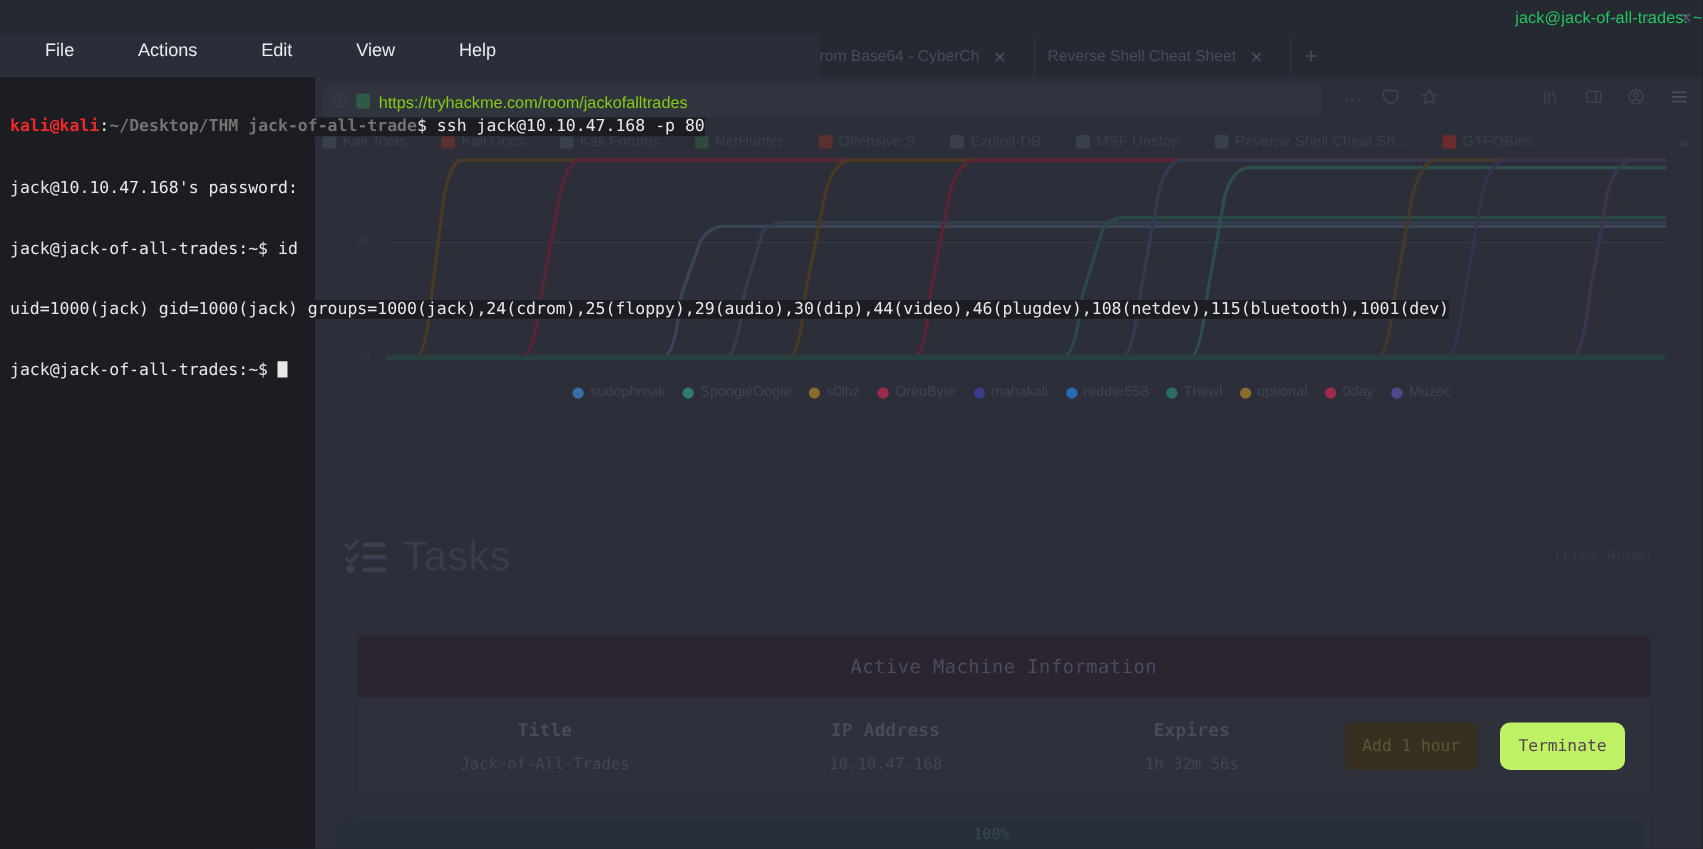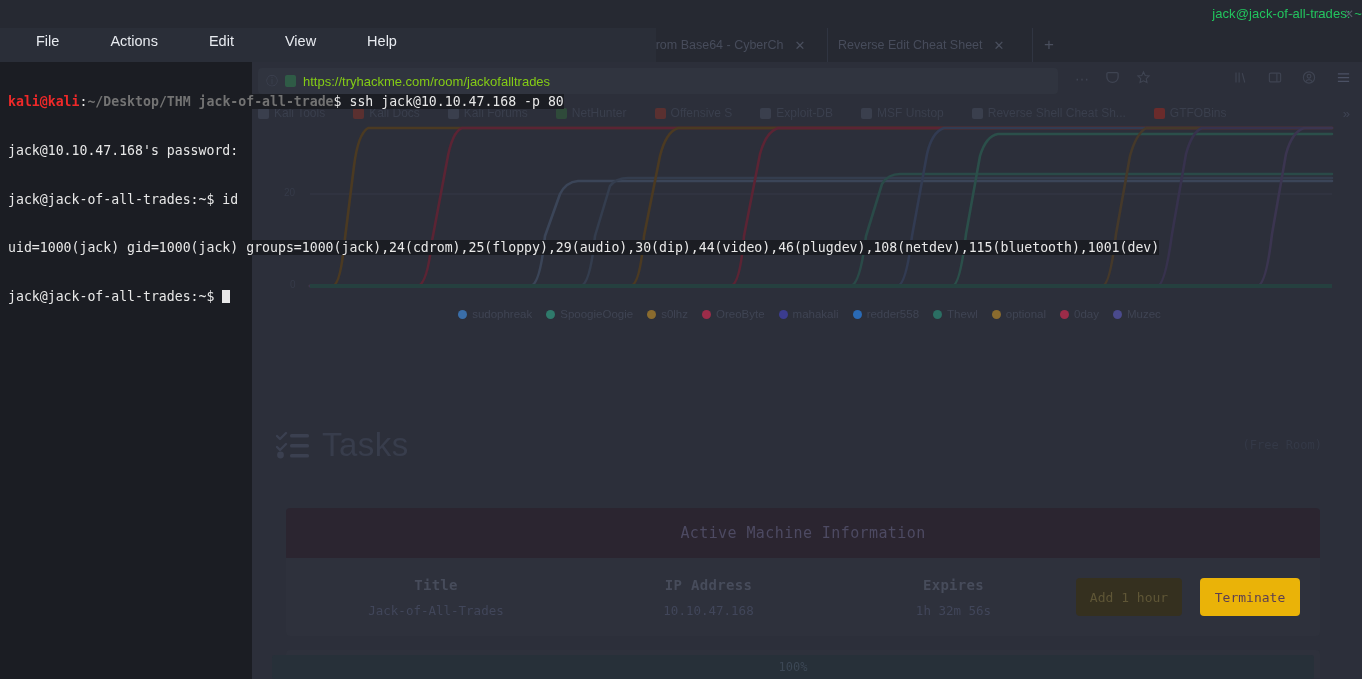--- a/index.html
+++ b/index.html
@@ -124,21 +124,21 @@
     font-family: "DejaVu Sans Mono", monospace;
   }
   .mc-col { text-align: center; }
   .mc-col .mc-label { font-size: 14px; color: #474c5b; font-weight: bold; margin-bottom: 10px; letter-spacing:.3px;}
   .mc-col .mc-value { font-size: 12.5px; color: #41465a; }
   .mc-btn {
     height: 38px; border-radius: 4px; display: flex; align-items: center; justify-content: center;
     font-family: "DejaVu Sans Mono", monospace; font-size: 13px;
   }
   .mc-btn.add { background: #35301f; color: #5f5636; width: 106px; }
-  .mc-btn.term { background: #eab308; color: #5c3f52; width: 100px; }
+  .mc-btn.term { background: #bef264; color: #5c3f52; width: 100px; border-radius: 8px; }
 
   
   .lower-panel {
     position: absolute; left: 34px; top: 524px; width: 1034px; height: 28px;
     background: #2e313c; border-radius: 4px 4px 0 0;
   }
   .progress-bar {
     position: absolute; left: 20px; top: 529px; width: 1042px; height: 24px;
     background: #273039; border-radius: 3px;
     display: flex; align-items: center; justify-content: center;
@@ -222,21 +222,21 @@
       <div class="ff-tab" style="width:210px">
         <span class="ff-favicon">
           <svg width="13" height="13" viewBox="0 0 24 24" fill="#484e60">
               <path d="M12 3c-3 0-5 2-5 4.5 0 .6.1 1.1.3 1.6C6 9.6 5 10.9 5 12.5c0 .9.3 1.7.8 2.3V17h12.4v-2.2c.5-.6.8-1.4.8-2.3 0-1.6-1-2.9-2.3-3.4.2-.5.3-1 .3-1.6C17 5 15 3 12 3zM5.8 18.2h12.4v1.6H5.8z"></path>
             </svg>
         </span>
         <span class="tab-label">From Base64 - CyberCh</span>
         <span class="tab-close">✕</span>
       </div>
       <div class="ff-tab" style="width:205px">
-        <span class="tab-label">Reverse Edit Cheat Sheet</span>
+        <span class="tab-label">Reverse Shell Cheat Sheet</span>
         <span class="tab-close">✕</span>
       </div>
       <div class="ff-newtab">+</div>
     </div>
 
     <div class="ff-navbar"></div>
     <div class="ff-urlbox">
       <span class="ff-url-icon">ⓘ</span>
       <span class="ff-shield"></span>
       <span class="ff-url-text">https://tryhackme.com/room/jackofalltrades</span>

